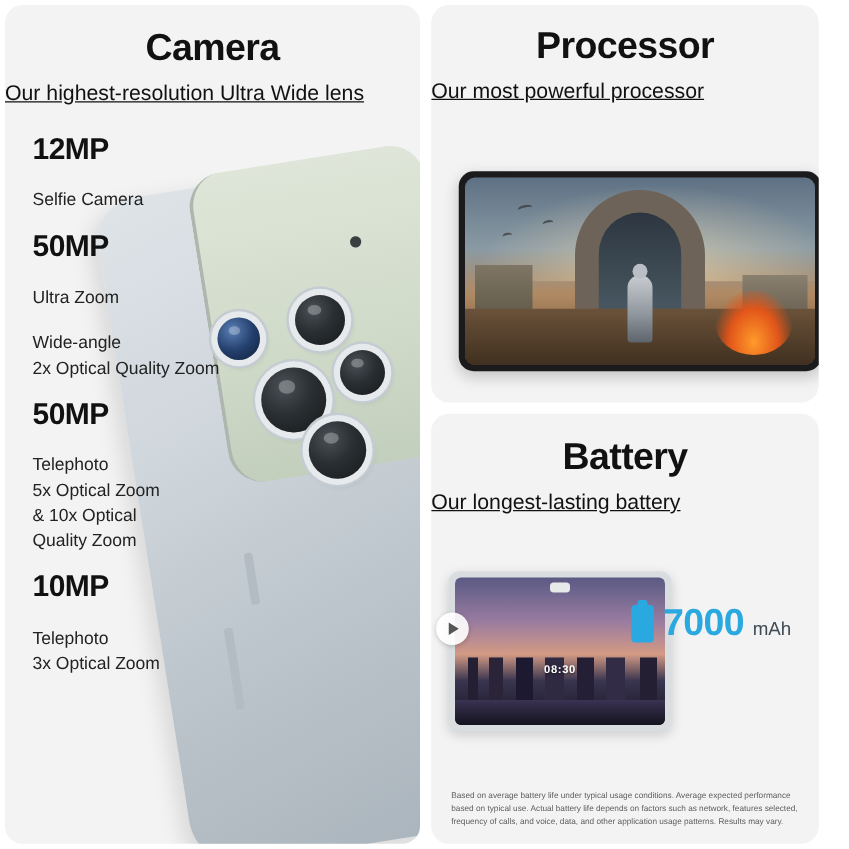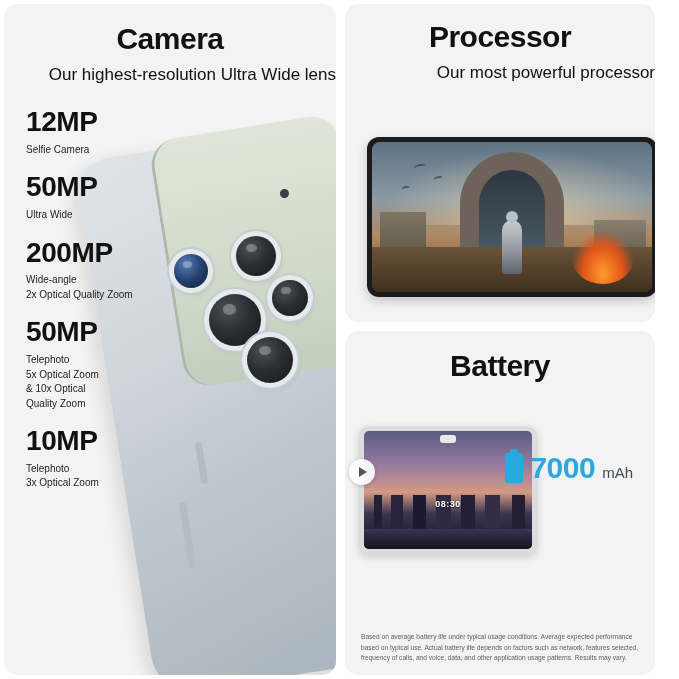--- a/index.html
+++ b/index.html
@@ -30,46 +30,47 @@
   
   .camera-card { flex: 1; padding: 18px 0 0 0; }
   .card-title {
     text-align: center;
     font-size: 30px;
     font-weight: 700;
     letter-spacing: -0.5px;
     color: #111;
   }
   .card-sub {
-    text-align: right;
+    text-align: left;
     font-size: 17px;
     line-height: 1.35;
     margin-top: 8px;
     color: #111;
     font-weight: 400;
+    text-decoration: underline;
   }
 
   .spec-list {
     position: relative;
     z-index: 5;
     margin-top: 20px;
     padding-left: 22px;
   }
   .spec { margin-bottom: 15px; }
   .spec-mp {
-    font-size: 28px;
+    font-size: 24px;
     font-weight: 700;
     letter-spacing: -0.4px;
     line-height: 1.1;
     color: #111;
   }
   .spec-desc {
-    font-size: 10px;
+    font-size: 14px;
     line-height: 1.45;
-    margin-top: 5px;
+    margin-top: 16px;
     color: #222;
     white-space: pre-line;
   }
 
   
   .phone-art {
     position: absolute;
     left: 110px; top: 138px;
     width: 240px; height: 560px;
     z-index: 1;
@@ -344,24 +345,23 @@
         <div class="lens l5"></div>
       </div>
 
       <div class="spec-list">
         <div class="spec">
           <div class="spec-mp">12MP</div>
           <div class="spec-desc">Selfie Camera</div>
         </div>
         <div class="spec">
           <div class="spec-mp">50MP</div>
-          <div class="spec-desc">Ultra Wide</div>
+          <div class="spec-desc">Ultra Zoom</div>
         </div>
         <div class="spec">
-          <div class="spec-mp">200MP</div>
           <div class="spec-desc">Wide-angle
 2x Optical Quality Zoom</div>
         </div>
         <div class="spec">
           <div class="spec-mp">50MP</div>
           <div class="spec-desc">Telephoto
 5x Optical Zoom
 &amp; 10x Optical
 Quality Zoom</div>
         </div>
@@ -393,20 +393,21 @@
           <div class="arch-inner"></div>
           <div class="ground"></div>
           <div class="fire"></div>
           <div class="knight"></div>
         </div>
       </div>
     </div>
 
     <div class="card battery-card">
       <div class="card-title">Battery</div>
+      <div class="card-sub">Our longest-lasting battery</div>
 
       <div class="batt-body">
         <div class="tablet">
           <div class="tablet-screen">
             <div class="tablet-badge"></div>
             <div class="city"></div>
             <div class="water"></div>
             <div class="tablet-clock">08:30</div>
           </div>
         </div>

